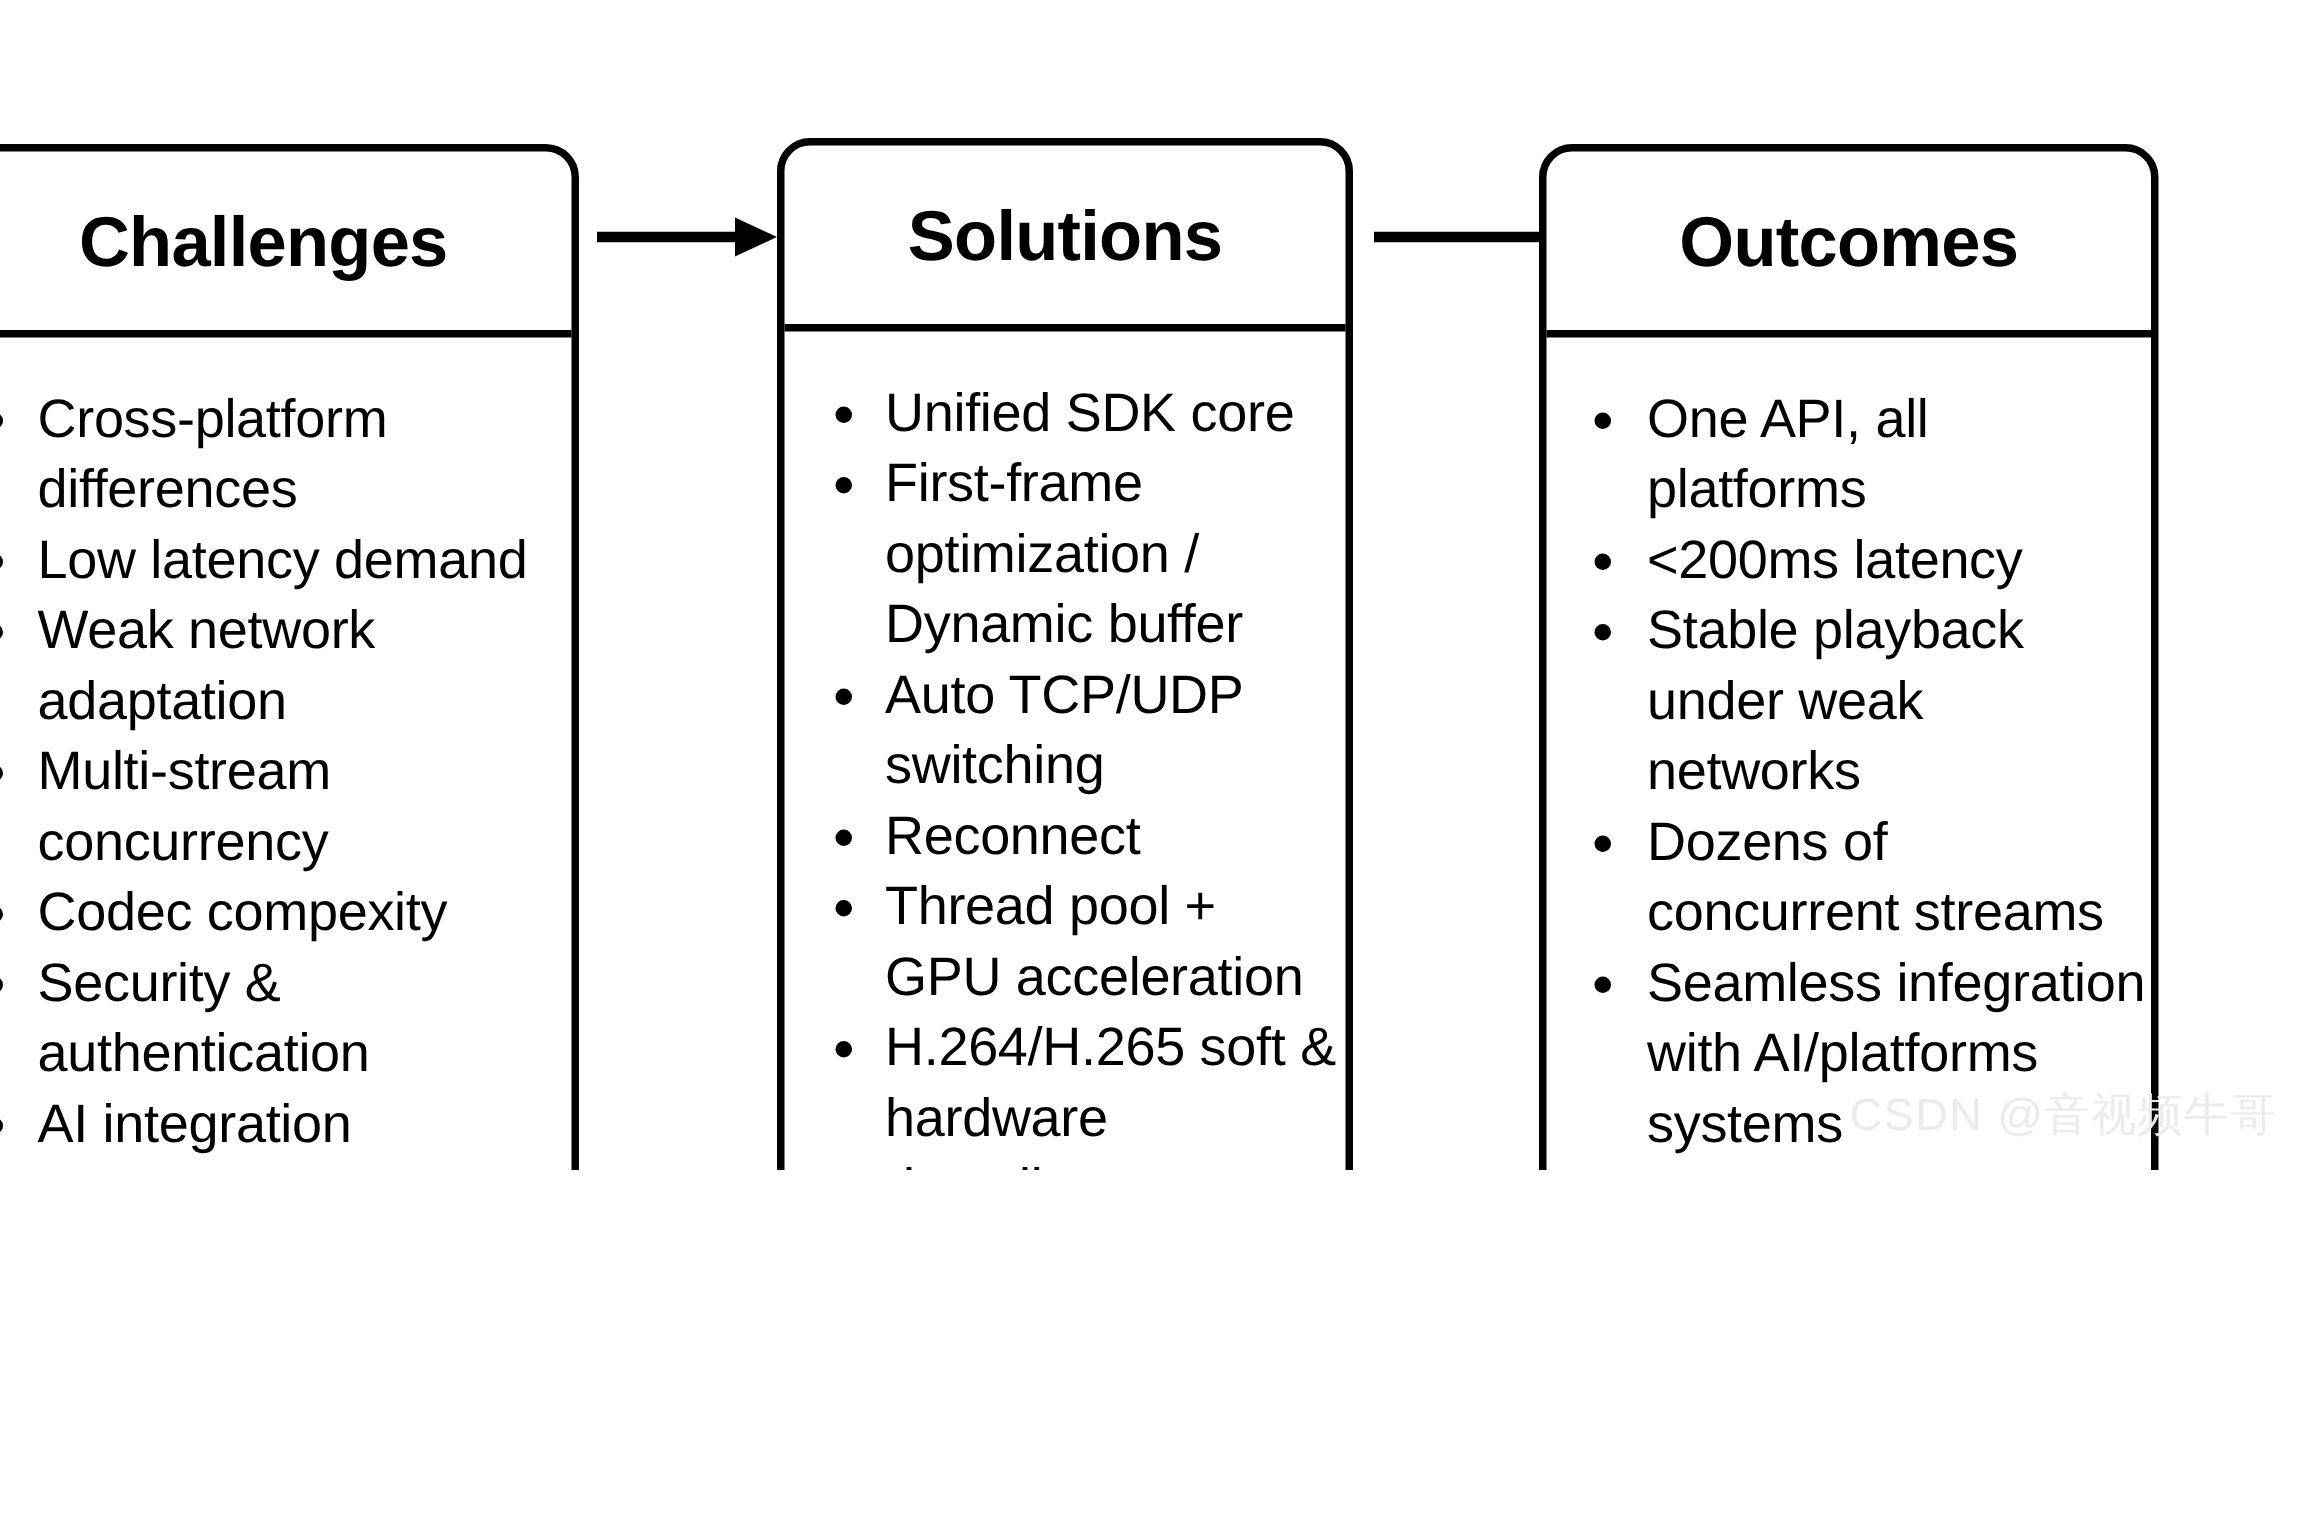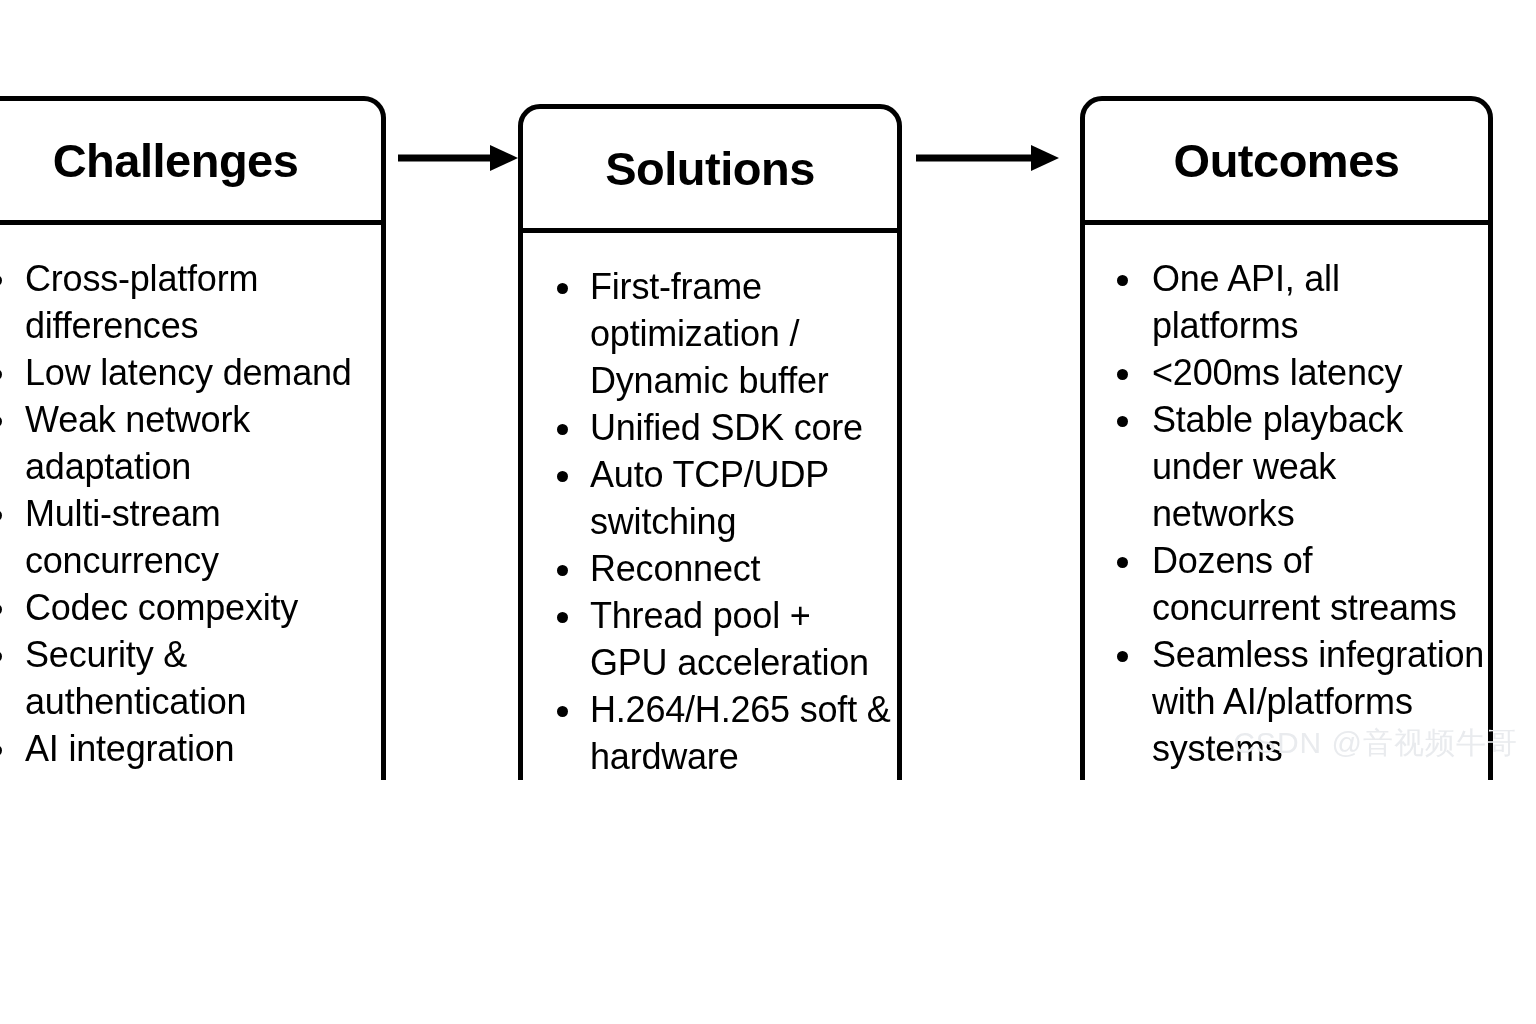--- a/index.html
+++ b/index.html
@@ -133,43 +133,43 @@
         <li>AI integration</li>
       </ul>
     </div>
   </div>
 
   <svg class="arrow" style="left:398px; top:143px; width:122px; height:30px;" viewBox="0 0 122 30">
     <line x1="0" y1="15" x2="96" y2="15" stroke="#000000" stroke-width="7"></line>
     <polygon points="92,2 120,15 92,28" fill="#000000"></polygon>
   </svg>
 
-  <div class="box col-2" style="left:518px; top:104px; width:384px; height:847px;">
+  <div class="box col-2" style="left:518px; top:92px; width:384px; height:847px;">
     <div class="box-header">
       <span class="box-title">Solutions</span>
     </div>
     <div class="box-body">
       <ul class="bullets">
+        <li>Unified SDK core</li>
         <li>First-frame optimization / Dynamic buffer</li>
-        <li>Unified SDK core</li>
         <li>Auto TCP/UDP switching</li>
         <li>Reconnect</li>
         <li>Thread pool + GPU acceleration</li>
         <li>H.264/H.265 soft &amp; hardware</li>
         <li>decoding</li>
       </ul>
     </div>
   </div>
 
   <svg class="arrow" style="left:916px; top:143px; width:145px; height:30px;" viewBox="0 0 145 30">
     <line x1="0" y1="15" x2="119" y2="15" stroke="#000000" stroke-width="7"></line>
     <polygon points="115,2 143,15 115,28" fill="#000000"></polygon>
   </svg>
 
-  <div class="box col-3" style="left:1080px; top:96px; width:413px; height:847px;">
+  <div class="box col-3" style="left:1026px; top:96px; width:413px; height:847px;">
     <div class="box-header">
       <span class="box-title">Outcomes</span>
     </div>
     <div class="box-body">
       <ul class="bullets">
         <li>One API, all platforms</li>
         <li>&lt;200ms latency</li>
         <li>Stable playback under weak networks</li>
         <li>Dozens of concurrent streams</li>
         <li>Seamless infegration with AI/platforms systems</li>

